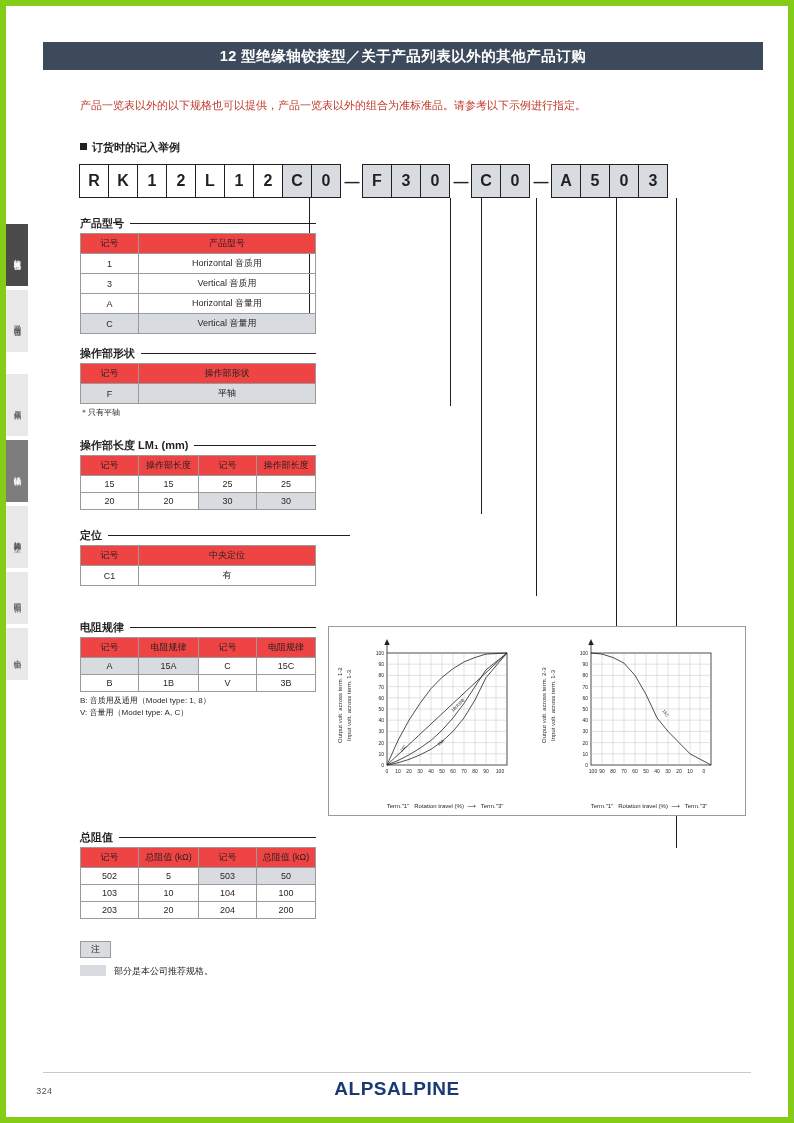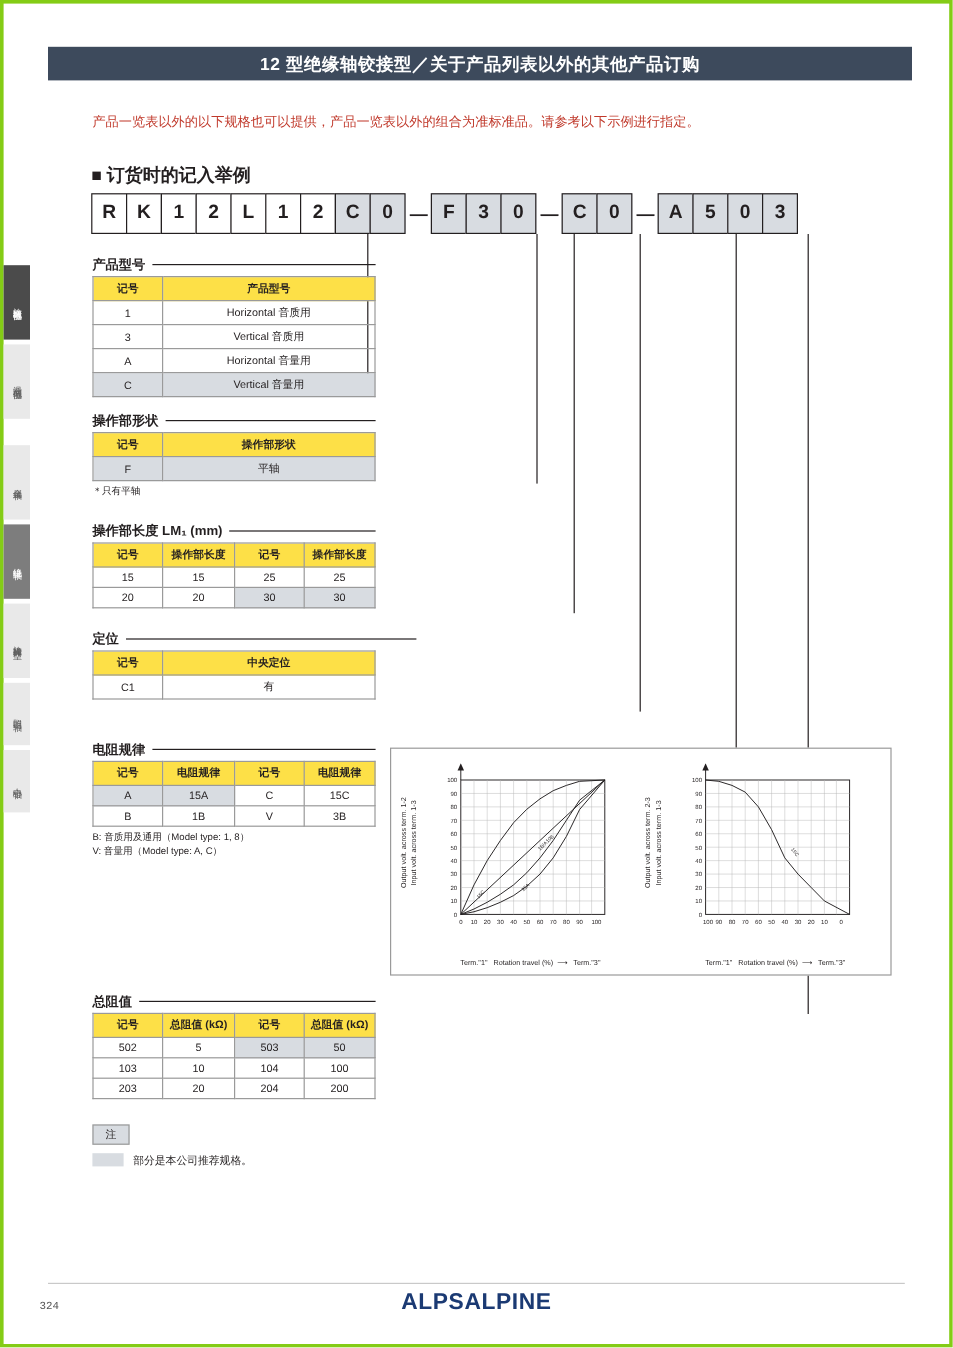--- a/index.html
+++ b/index.html
@@ -7,21 +7,21 @@
   body {
     width: 794px; height: 1123px;
     background:#ffffff;
     font-family: "Liberation Sans", sans-serif;
     color:#231f20;
     position:relative;
     overflow:hidden;
   }
   .page {
     position:absolute; inset:0;
-    border:3px solid #84cc16;
+    border:6px solid #84cc16;
   }
 
   
   .title-bar {
     position:absolute; left:37px; top:36px; width:720px; height:28px;
     background:#3d4a5c;
     color:#fff;
     display:flex; align-items:center; justify-content:center;
     font-size:14.5px; font-weight:bold;
     letter-spacing:0.5px;
@@ -43,21 +43,21 @@
     padding:6px 0;
     color:#5d5d5d;
     background:#e9e9e9;
   }
   .side-tab.dark { background:#4b4b4b; color:#fff; }
   .side-tab.mid  { background:#7d7d7d; color:#fff; }
 
   
   .sec-head {
     position:absolute;
-    font-size:15px; font-weight:bold;
+    font-size:11px; font-weight:bold;
   }
   .sec-head .sq {
     display:inline-block; width:7px; height:7px; background:#231f20;
     margin-right:5px; vertical-align:1px;
   }
 
   
   .pn-row {
     position:absolute; left:74px; top:158px;
     display:flex; align-items:center;
@@ -90,22 +90,22 @@
     font-size:9px;
   }
   table.t th, table.t td {
     border:1px solid #9a9a9a;
     padding:3px 4px;
     text-align:center;
     font-weight:normal;
     height:17px;
   }
   table.t th {
-    background:#fde047;
-    font-weight:bold;
+    background:#ef4444;
+    font-weight:normal;
     font-size:9px;
   }
   td.shade, th.shade { background:#d8dce1; }
   td.leftish { text-align:left; padding-left:10px; }
   .note-small { font-size:8px; margin-top:3px; }
 
   
   .leader { position:absolute; background:#231f20; }
 
   

